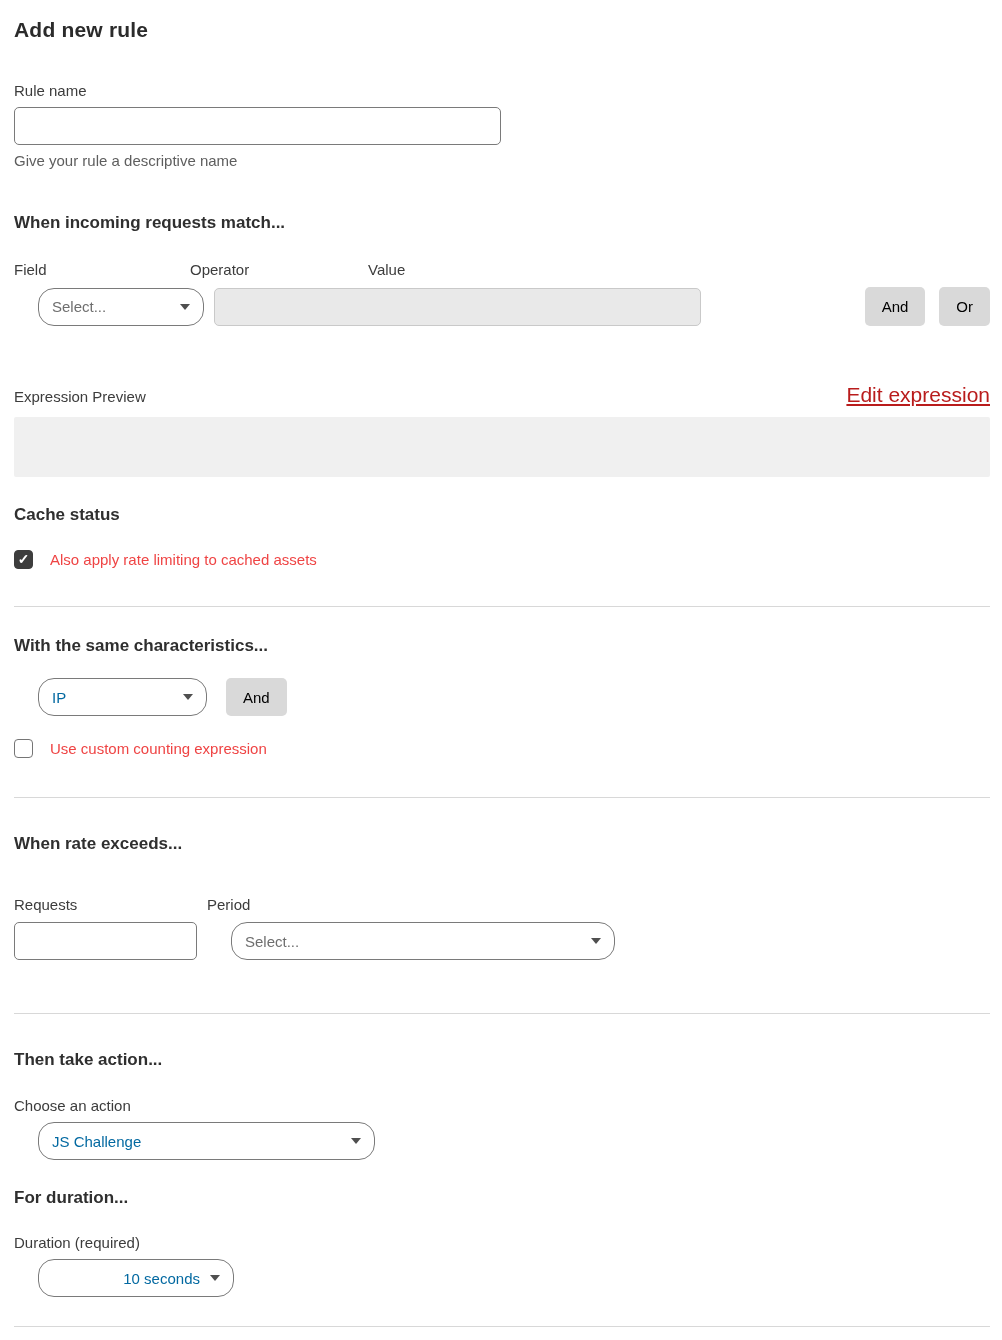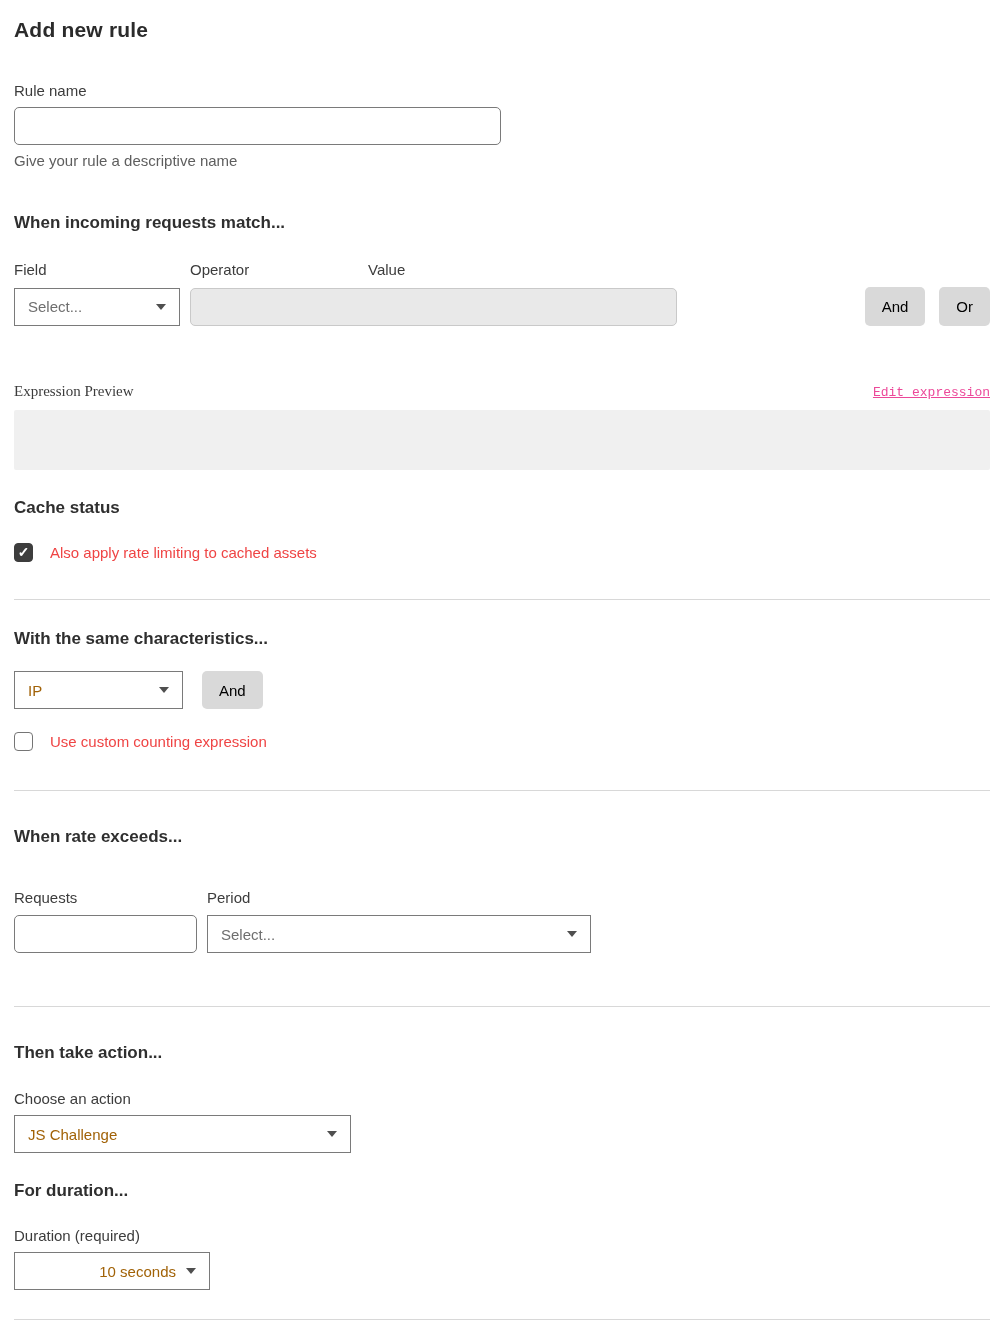--- a/index.html
+++ b/index.html
@@ -21,42 +21,42 @@
     height: 38px; width: 100%;
     border: 1px solid #7a7a7a; border-radius: 5px;
     padding: 0 12px; font-size: 15px; color: #333;
     font-family: "Liberation Sans", sans-serif;
     background: #fff; outline: none;
   }
   .text-input.disabled { background: #e9e9e9; border-color: #c9c9c9; }
 
   .select-box {
     display: flex; align-items: center; justify-content: space-between;
-    height: 38px; border: 1px solid #7a7a7a; border-radius: 0;
-    padding: 0 13px; background: #fff; cursor: pointer; font-size: 15px;
+    height: 38px; border: 1px solid #7a7a7a; border-radius: 16px;
+    padding: 0 13px; background: #fff; cursor: pointer; font-size: 15px; margin-left: 24px;
   }
   .select-box .placeholder { color: #6e6e6e; }
-  .select-box .value { color: #a16207; }
+  .select-box .value { color: #0369a1; }
   .select-box.disabled { background: #e9e9e9; border-color: #c9c9c9; cursor: default; }
   .select-box.disabled .placeholder { color: #aaaaaa; }
 
   .chevron {
     width: 0; height: 0; flex: 0 0 auto; margin-left: 10px;
     border-left: 5px solid transparent; border-right: 5px solid transparent;
     border-top: 6px solid #4f4f4f;
   }
   .select-box.disabled .chevron { border-top-color: #a2a2a2; }
 
   .btn {
     font-family: "Liberation Sans", sans-serif;
     border: none; border-radius: 5px; cursor: pointer; font-size: 15px;
   }
   .btn-gray { background: #d9d9d9; color: #000000; height: 39px; padding: 8px 17px; }
 
-  .link { color: #ec4899; text-decoration: underline; font-size: 13px; cursor: pointer; font-family: Liberation Mono, monospace; }
+  .link { color: #b91c1c; text-decoration: underline; font-size: 21px; cursor: pointer; }
 
   .row { display: flex; align-items: flex-start; }
 
   .divider { border: none; border-top: 1px solid #d8d8d8; width: 100%; }
 
   .preview-box { background: #f0f0f0; border-radius: 2px; height: 60px; width: 100%; }
 
   .checkbox-row { display: flex; align-items: center; }
   .checkbox {
     width: 19px; height: 19px; border-radius: 4px; cursor: pointer;
@@ -122,21 +122,21 @@
     <span class="chevron"></span>
   </div>
   <input class="text-input disabled" type="text" style="width: 487px;" disabled="" value="">
   <div style="margin-left:auto; display:flex; gap:14px;">
     <button class="btn btn-gray">And</button>
     <button class="btn btn-gray">Or</button>
   </div>
 </div>
 
 <div class="row mt-expr" style="justify-content:space-between; align-items:baseline;">
-  <div class="field-label" style="margin-bottom:0;font-family:Liberation Serif, serif;">Expression Preview</div>
+  <div class="field-label" style="margin-bottom:0;">Expression Preview</div>
   <a class="link">Edit expression</a>
 </div>
 <div class="preview-box mt-expr-box"></div>
 
 <h2 class="section-heading mt-cache-head">Cache status</h2>
 <div class="checkbox-row mt-cache-check">
   <div class="checkbox checked">
     <span class="check-glyph">✓</span>
   </div>
   <div class="checkbox-label">Also apply rate limiting to cached assets</div>

